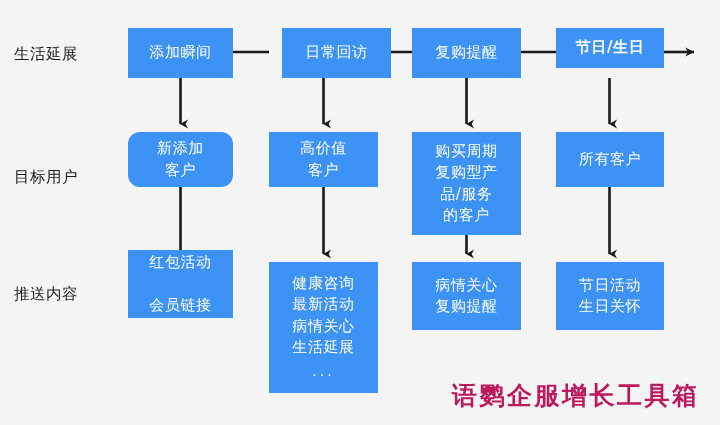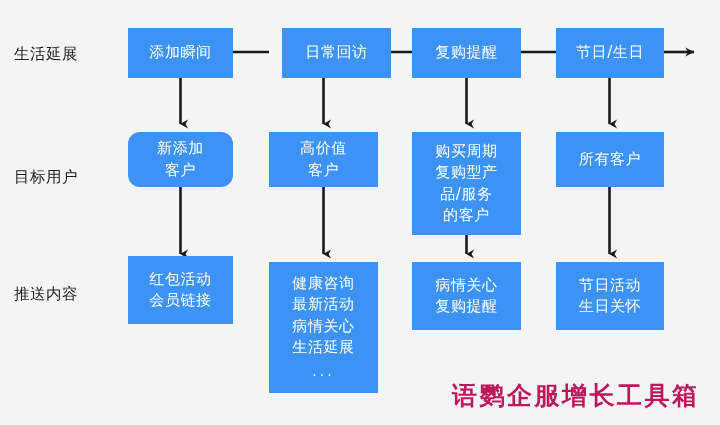--- a/index.html
+++ b/index.html
@@ -113,21 +113,21 @@
 
   <div class="node" style="left:128px; top:28px; width:105px; height:50px;">
     <span class="line">添加瞬间</span>
   </div>
   <div class="node" style="left:282px; top:28px; width:109px; height:50px;">
     <span class="line">日常回访</span>
   </div>
   <div class="node" style="left:412px; top:28px; width:109px; height:50px;">
     <span class="line">复购提醒</span>
   </div>
-  <div class="node" style="left:556px; top:28px; width:108px; height:50px;">
+  <div class="node" style="left:556px; top:28px; width:108px; height:40px;font-weight:bold;">
     <span class="line">节日/生日</span>
   </div>
 
   <div class="node" style="left:128px; top:132px; width:105px; height:55px;border-radius:12px;">
     <span class="line">新添加</span>
     <span class="line">客户</span>
   </div>
   <div class="node" style="left:269px; top:132px; width:109px; height:55px;">
     <span class="line">高价值</span>
     <span class="line">客户</span>
@@ -135,21 +135,21 @@
   <div class="node" style="left:412px; top:132px; width:109px; height:103px;">
     <span class="line">购买周期</span>
     <span class="line">复购型产</span>
     <span class="line">品/服务</span>
     <span class="line">的客户</span>
   </div>
   <div class="node" style="left:556px; top:132px; width:108px; height:55px;">
     <span class="line">所有客户</span>
   </div>
 
-  <div class="node" style="left:128px; top:256px; width:105px; height:68px;">
+  <div class="node" style="left:128px; top:250px; width:105px; height:68px;justify-content:space-between;">
     <span class="line">红包活动</span>
     <span class="line">会员链接</span>
   </div>
   <div class="node" style="left:269px; top:262px; width:109px; height:131px;">
     <span class="line">健康咨询</span>
     <span class="line">最新活动</span>
     <span class="line">病情关心</span>
     <span class="line">生活延展</span>
     <span class="line ellipsis">...</span>
   </div>

